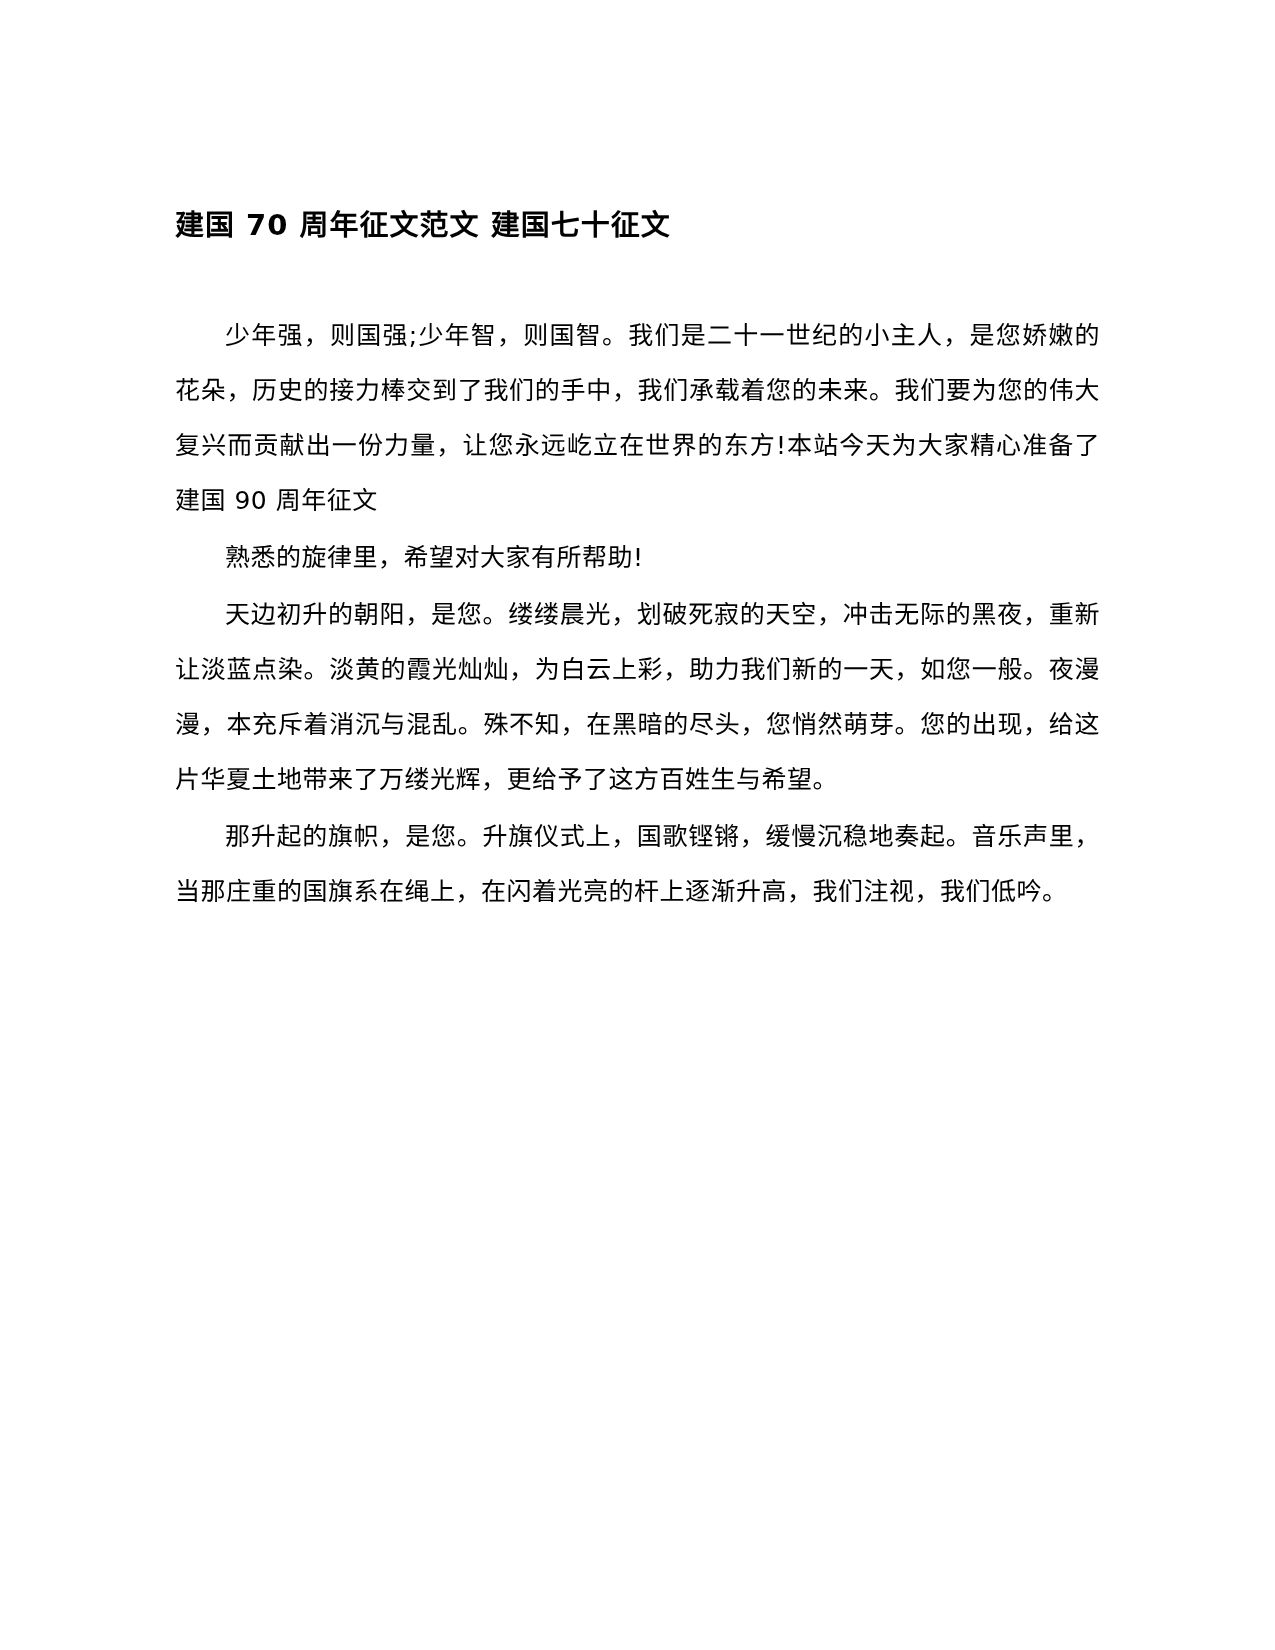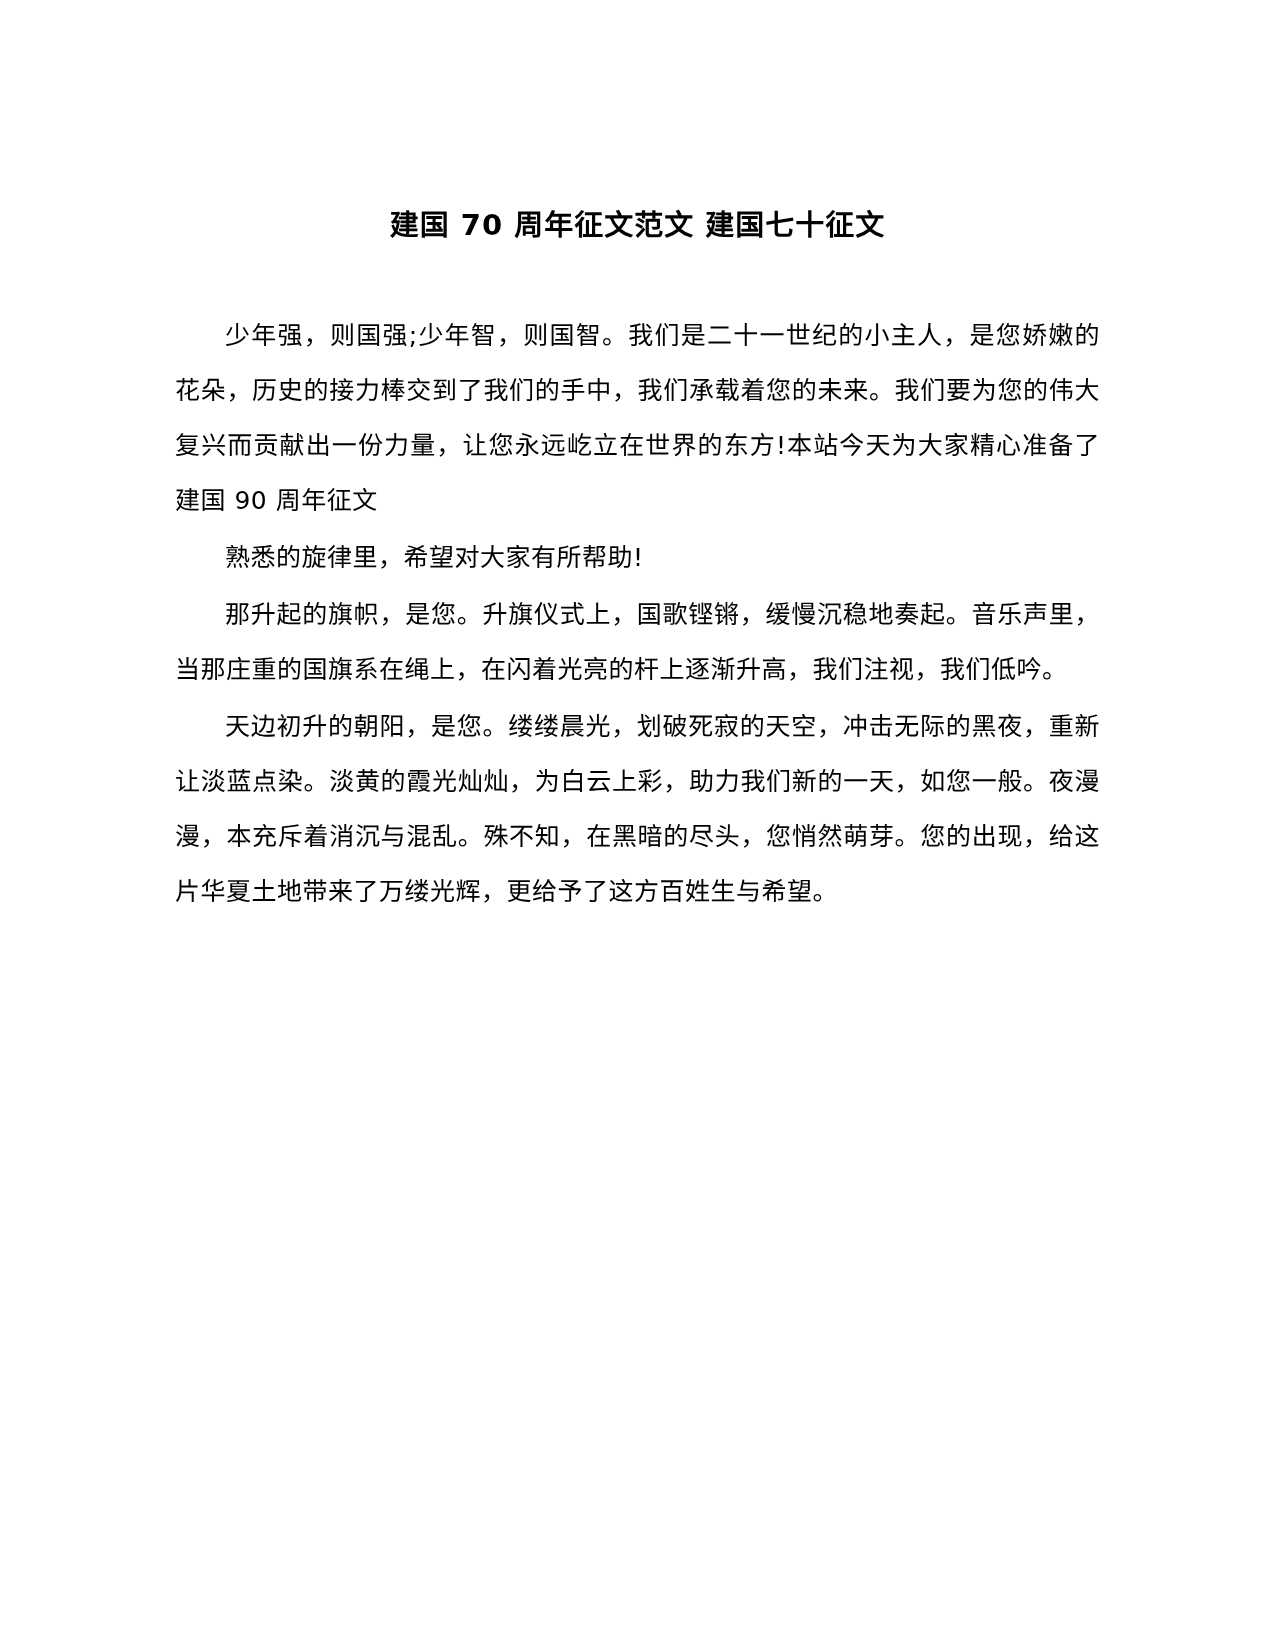--- a/index.html
+++ b/index.html
@@ -15,21 +15,21 @@
     -webkit-font-smoothing: antialiased;
   }
   .page {
     box-sizing: border-box;
     width: 1275px;
     height: 1650px;
     padding: 150px 175px 110px 175px;
     position: relative;
   }
   .doc-title {
-    text-align: center;
+    text-align: left;
     font-size: 29px;
     font-weight: 700;
     letter-spacing: 1px;
     margin: 55px 0 0 0;
     line-height: 1.4;
   }
   .body-block {
     margin-top: 62px;
   }
   p.para {
@@ -43,16 +43,16 @@
   }
 </style>
 </head>
 <body>
 
 <div class="page">
   <h1 class="doc-title">建国 70 周年征文范文  建国七十征文</h1>
   <div class="body-block">
     <p class="para">少年强，则国强;少年智，则国智。我们是二十一世纪的小主人，是您娇嫩的花朵，历史的接力棒交到了我们的手中，我们承载着您的未来。我们要为您的伟大复兴而贡献出一份力量，让您永远屹立在世界的东方!本站今天为大家精心准备了建国 90 周年征文</p>
     <p class="para">熟悉的旋律里，希望对大家有所帮助!</p>
+    <p class="para">天边初升的朝阳，是您。缕缕晨光，划破死寂的天空，冲击无际的黑夜，重新让淡蓝点染。淡黄的霞光灿灿，为白云上彩，助力我们新的一天，如您一般。夜漫漫，本充斥着消沉与混乱。殊不知，在黑暗的尽头，您悄然萌芽。您的出现，给这片华夏土地带来了万缕光辉，更给予了这方百姓生与希望。</p>
     <p class="para">那升起的旗帜，是您。升旗仪式上，国歌铿锵，缓慢沉稳地奏起。音乐声里，当那庄重的国旗系在绳上，在闪着光亮的杆上逐渐升高，我们注视，我们低吟。</p>
-    <p class="para">天边初升的朝阳，是您。缕缕晨光，划破死寂的天空，冲击无际的黑夜，重新让淡蓝点染。淡黄的霞光灿灿，为白云上彩，助力我们新的一天，如您一般。夜漫漫，本充斥着消沉与混乱。殊不知，在黑暗的尽头，您悄然萌芽。您的出现，给这片华夏土地带来了万缕光辉，更给予了这方百姓生与希望。</p>
   </div>
 </div>
 
 </body></html>

